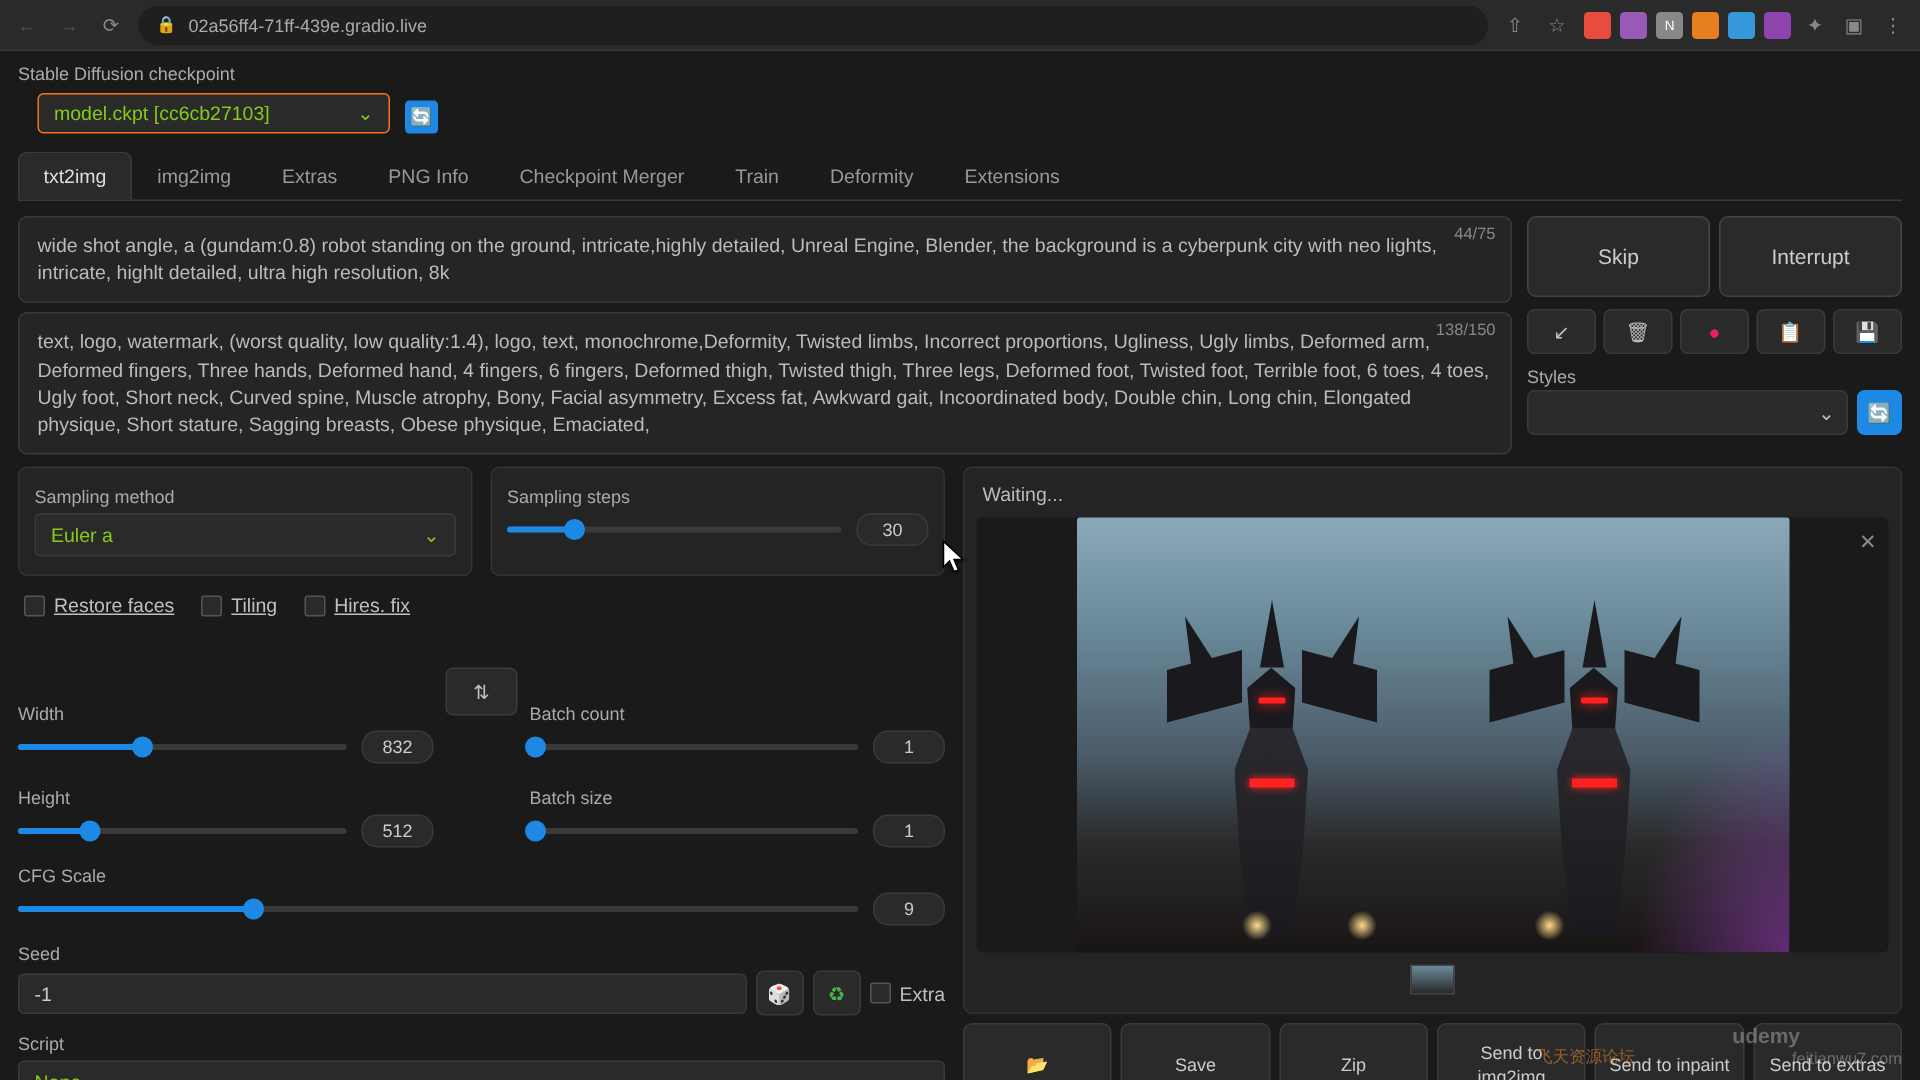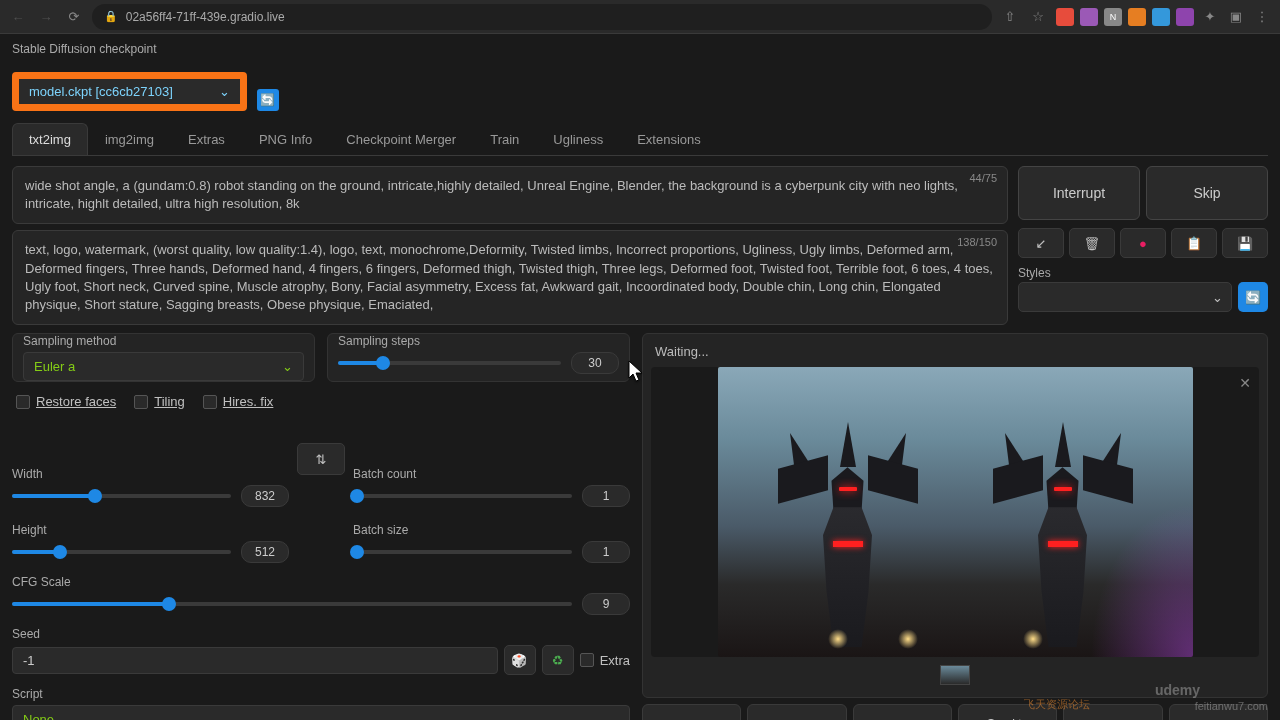--- a/index.html
+++ b/index.html
@@ -9,23 +9,23 @@
 .nav-btn { width: 20px; height: 20px; display: flex; align-items: center; justify-content: center; color: #888; cursor: pointer; }
 .nav-btn.disabled { opacity: 0.4; }
 .url-bar { flex: 1; background: #1f1f1f; border-radius: 14px; height: 26px; display: flex; align-items: center; padding: 0 12px; gap: 8px; color: #aaa; font-size: 12px; }
 .lock-icon { color: #888; font-size: 11px; }
 .ext-icons { display: flex; gap: 6px; align-items: center; }
 .ext-icon { width: 18px; height: 18px; border-radius: 3px; }
 
 .app { padding: 8px 12px; }
 
 .checkpoint-row { display: flex; align-items: flex-end; gap: 10px; margin-bottom: 12px; }
-.checkpoint-group { display: flex; flex-direction: column; gap: 14px; }
+.checkpoint-group { display: flex; flex-direction: column; gap: 4px; }
 .checkpoint-label { font-size: 12px; color: #aaa; margin-bottom: 2px; }
-.checkpoint-select { width: 235px; background: #2a2a2a; border: 7px solid #f97316; border-radius: 4px; padding: 5px 10px; color: #7dd3fc; display: flex; justify-content: space-between; align-items: center; cursor: pointer; }
+.checkpoint-select { width: 235px; background: #2a2a2a; border: 1px solid #f97316; border-radius: 4px; padding: 5px 10px; color: #84cc16; display: flex; justify-content: space-between; align-items: center; cursor: pointer; margin-left: 13px; }
 .refresh-btn { width: 22px; height: 22px; background: #1e88e5; border-radius: 3px; display: flex; align-items: center; justify-content: center; color: white; font-size: 12px; cursor: pointer; }
 
 .tabs { display: flex; border-bottom: 1px solid #3a3a3a; margin-bottom: 10px; }
 .tab { padding: 8px 16px; color: #999; cursor: pointer; border: 1px solid transparent; border-bottom: none; }
 .tab.active { background: #2a2a2a; color: #ddd; border-color: #3a3a3a; border-radius: 6px 6px 0 0; }
 
 .main-grid { display: grid; grid-template-columns: 1fr 250px; gap: 10px; }
 
 .left-col { display: flex; flex-direction: column; gap: 6px; }
 .prompt-box { position: relative; background: #252525; border: 1px solid #3a3a3a; border-radius: 6px; padding: 10px 12px; color: #bbb; font-size: 13px; line-height: 1.4; }
@@ -40,21 +40,21 @@
 .icon-btn { flex: 1; background: #2a2a2a; border: 1px solid #3a3a3a; border-radius: 5px; height: 30px; display: flex; align-items: center; justify-content: center; cursor: pointer; font-size: 13px; }
 .styles-row { display: flex; gap: 6px; align-items: flex-start; }
 .styles-label { font-size: 12px; color: #aaa; width: 40px; }
 .styles-select { flex: 1; background: #2a2a2a; border: 1px solid #3a3a3a; border-radius: 5px; height: 30px; display: flex; align-items: center; justify-content: flex-end; padding: 0 8px; cursor: pointer; }
 .styles-apply { width: 30px; height: 30px; background: #1e88e5; border-radius: 5px; display: flex; align-items: center; justify-content: center; cursor: pointer; }
 
 .params-grid { display: grid; grid-template-columns: 618px 1fr; gap: 12px; margin-top: 8px; }
 
 .controls-panel { display: flex; flex-direction: column; gap: 4px; }
 .control-row { display: grid; grid-template-columns: 1fr 1fr; gap: 12px; }
-.control-group { background: #242424; border: 1px solid #333; border-radius: 6px; padding: 0 10px; }
+.control-group { background: #242424; border: 1px solid #333; border-radius: 6px; padding: 12px 10px; }
 .control-group.no-border { background: transparent; border: none; padding: 4px 0; }
 .control-label { font-size: 12px; color: #aaa; margin-bottom: 4px; display: block; }
 .dropdown { background: #2a2a2a; border: 1px solid #3a3a3a; border-radius: 4px; padding: 6px 10px; color: #84cc16; display: flex; justify-content: space-between; align-items: center; cursor: pointer; width: 100%; gap: 27px; }
 
 .slider-row { display: flex; align-items: center; gap: 10px; }
 .slider-track { flex: 1; height: 4px; background: #3a3a3a; border-radius: 2px; position: relative; cursor: pointer; }
 .slider-fill { position: absolute; left: 0; top: 0; height: 100%; background: #1e88e5; border-radius: 2px; }
 .slider-thumb { position: absolute; top: 50%; transform: translate(-50%, -50%); width: 14px; height: 14px; background: #1e88e5; border-radius: 50%; }
 .num-input { width: 48px; background: #2a2a2a; border: 1px solid #3a3a3a; border-radius: 10px; padding: 3px 8px; color: #ccc; text-align: center; font-size: 12px; }
 
@@ -143,39 +143,39 @@
     <div class="refresh-btn">🔄</div>
   </div>
 
   <div class="tabs">
     <div class="tab active">txt2img</div>
     <div class="tab">img2img</div>
     <div class="tab">Extras</div>
     <div class="tab">PNG Info</div>
     <div class="tab">Checkpoint Merger</div>
     <div class="tab">Train</div>
-    <div class="tab">Ugliness</div>
+    <div class="tab">Deformity</div>
     <div class="tab">Extensions</div>
   </div>
 
   <div class="main-grid">
     <div class="left-col">
       <div class="prompt-box tall">
         <span class="token-count">44/75</span>
         <span>wide shot angle, a (gundam:0.8) robot standing on the ground, intricate,highly detailed, Unreal Engine, Blender, the background is a cyberpunk city with neo lights, intricate, highlt detailed, ultra high resolution, 8k</span>
       </div>
       <div class="prompt-box taller">
         <span class="token-count">138/150</span>
         <span>text, logo, watermark, (worst quality, low quality:1.4), logo, text, monochrome,Deformity, Twisted limbs, Incorrect proportions, Ugliness, Ugly limbs, Deformed arm, Deformed fingers, Three hands, Deformed hand, 4 fingers, 6 fingers, Deformed thigh, Twisted thigh, Three legs, Deformed foot, Twisted foot, Terrible foot, 6 toes, 4 toes, Ugly foot, Short neck, Curved spine, Muscle atrophy, Bony, Facial asymmetry, Excess fat, Awkward gait, Incoordinated body, Double chin, Long chin, Elongated physique, Short stature, Sagging breasts, Obese physique, Emaciated,</span>
       </div>
     </div>
     <div class="right-col">
       <div class="gen-buttons">
+        <div class="gen-btn">Skip</div>
         <div class="gen-btn">Interrupt</div>
-        <div class="gen-btn">Skip</div>
       </div>
       <div class="icon-row">
         <div class="icon-btn">↙</div>
         <div class="icon-btn">🗑</div>
         <div class="icon-btn" style="color:#e91e63">●</div>
         <div class="icon-btn">📋</div>
         <div class="icon-btn">💾</div>
       </div>
       <div class="styles-row">
         <div style="display:flex;flex-direction:column;flex:1;gap:2px">

